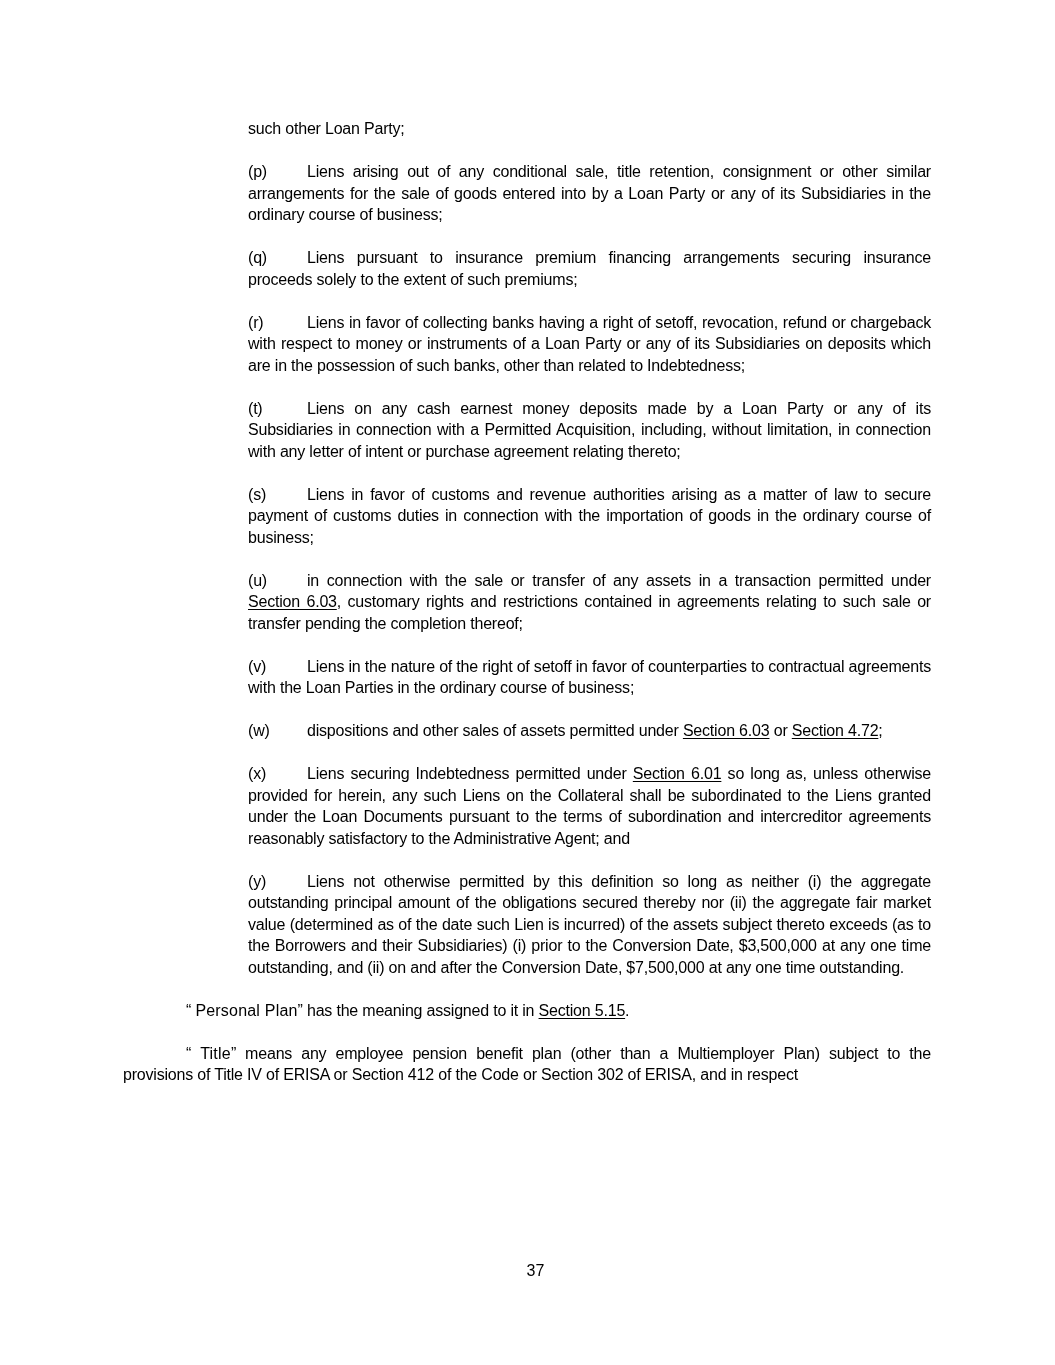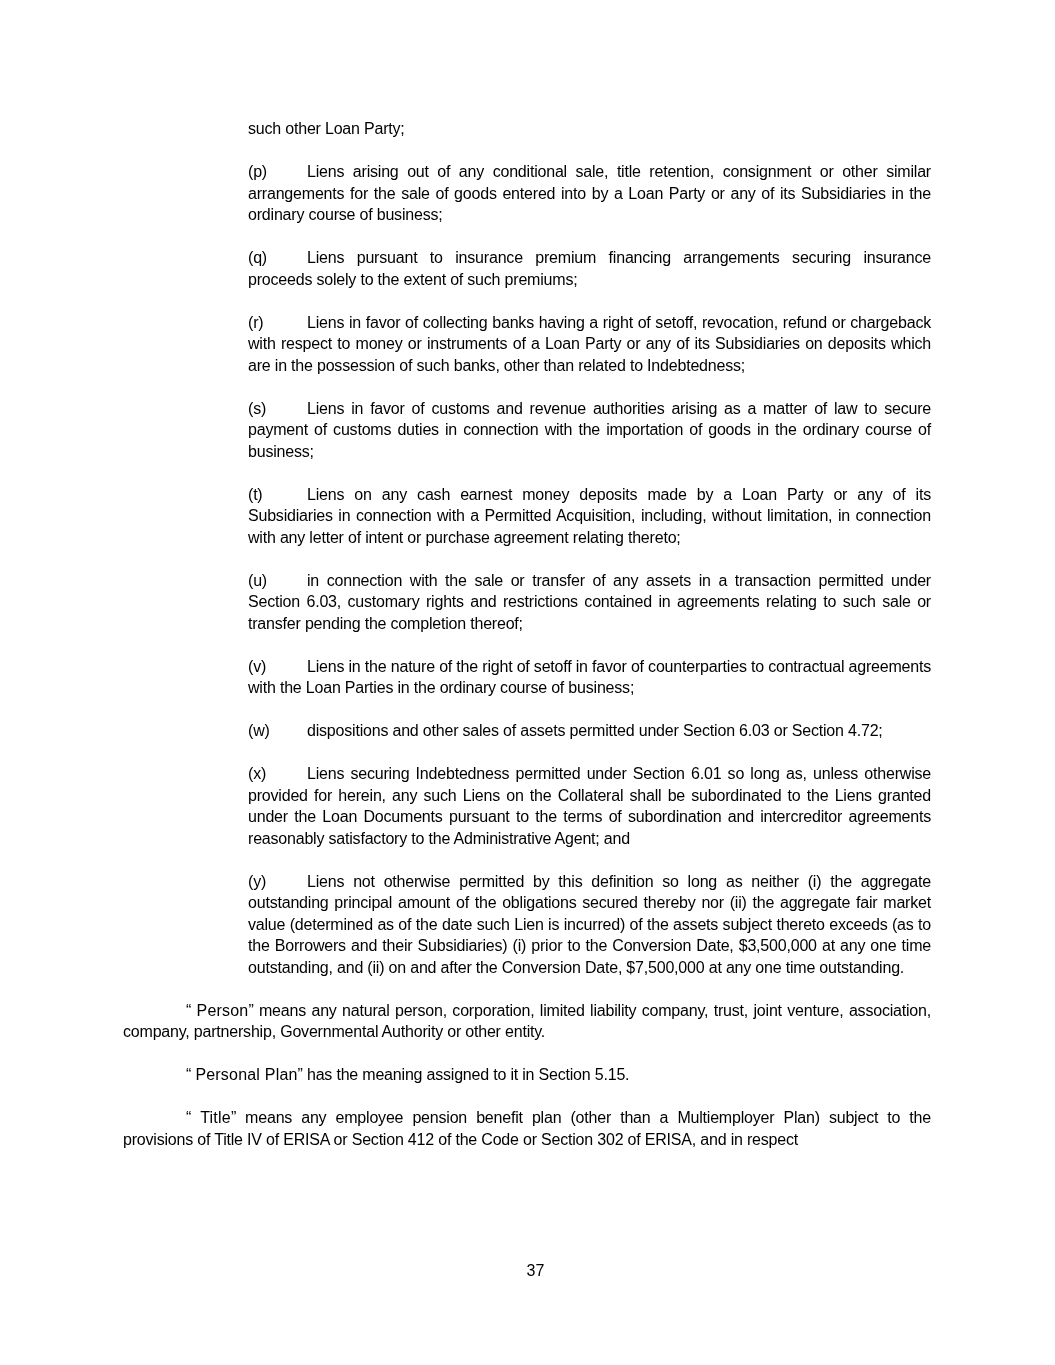--- a/index.html
+++ b/index.html
@@ -36,20 +36,21 @@
   }
   p.body-para {
     text-indent: 63px;
   }
   .clause-label {
     display: inline-block;
     width: 59px;
     text-indent: 0;
   }
   .u {
+    text-decoration: underline;
     text-underline-offset: 2px;
   }
   .term {
     letter-spacing: 0.2px;
   }
   .footer {
     position: absolute;
     left: 0;
     top: 1260px;
     width: 100%;
@@ -61,25 +62,24 @@
 </style>
 </head>
 <body>
 
 <div class="page">
   <div class="content" id="doc-body">
       <p class="indent"><span>such other Loan Party;</span></p>
       <p class="indent"><span class="clause-label">(p)</span><span>Liens arising out of any conditional sale, title retention, consignment or other similar arrangements for the sale of goods entered into by a Loan Party or any of its Subsidiaries in the ordinary course of business;</span></p>
       <p class="indent"><span class="clause-label">(q)</span><span>Liens pursuant to insurance premium financing arrangements securing insurance proceeds solely to the extent of such premiums;</span></p>
       <p class="indent"><span class="clause-label">(r)</span><span>Liens in favor of collecting banks having a right of setoff, revocation, refund or chargeback with respect to money or instruments of a Loan Party or any of its Subsidiaries on deposits which are in the possession of such banks, other than related to Indebtedness;</span></p>
+      <p class="indent"><span class="clause-label">(t)</span><span>Liens on any cash earnest money deposits made by a Loan Party or any of its Subsidiaries in connection with a Permitted Acquisition, including, without limitation, in connection with any letter of intent or purchase agreement relating thereto;</span></p>
       <p class="indent"><span class="clause-label">(s)</span><span>Liens in favor of customs and revenue authorities arising as a matter of law to secure payment of customs duties in connection with the importation of goods in the ordinary course of business;</span></p>
-      <p class="indent"><span class="clause-label">(t)</span><span>Liens on any cash earnest money deposits made by a Loan Party or any of its Subsidiaries in connection with a Permitted Acquisition, including, without limitation, in connection with any letter of intent or purchase agreement relating thereto;</span></p>
       <p class="indent"><span class="clause-label">(u)</span><span>in connection with the sale or transfer of any assets in a transaction permitted under </span><span class="u">Section 6.03</span><span>, customary rights and restrictions contained in agreements relating to such sale or transfer pending the completion thereof;</span></p>
       <p class="indent"><span class="clause-label">(v)</span><span>Liens in the nature of the right of setoff in favor of counterparties to contractual agreements with the Loan Parties in the ordinary course of business;</span></p>
       <p class="indent"><span class="clause-label">(w)</span><span>dispositions and other sales of assets permitted under </span><span class="u">Section 6.03</span><span> or </span><span class="u">Section 4.72</span><span>;</span></p>
       <p class="indent"><span class="clause-label">(x)</span><span>Liens securing Indebtedness permitted under </span><span class="u">Section 6.01</span><span> so long as, unless otherwise provided for herein, any such Liens on the Collateral shall be subordinated to the Liens granted under the Loan Documents pursuant to the terms of subordination and intercreditor agreements reasonably satisfactory to the Administrative Agent; and</span></p>
       <p class="indent"><span class="clause-label">(y)</span><span>Liens not otherwise permitted by this definition so long as neither (i) the aggregate outstanding principal amount of the obligations secured thereby nor (ii) the aggregate fair market value (determined as of the date such Lien is incurred) of the assets subject thereto exceeds (as to the Borrowers and their Subsidiaries) (i) prior to the Conversion Date, $3,500,000 at any one time outstanding, and (ii) on and after the Conversion Date, $7,500,000 at any one time outstanding.</span></p>
-      <p class="body-para"><span>“ </span><span class="term">Person</span><span>” means any natural person, corporation, limited liability company, trust, joint venture, association, company, partnership, Governmental Authority or other entity.</span></p>
       <p class="body-para"><span>“ </span><span class="term">Personal Plan</span><span>” has the meaning assigned to it in </span><span class="u">Section 5.15</span><span>.</span></p>
       <p class="body-para"><span>“ </span><span class="term">Title</span><span>” means any employee pension benefit plan (other than a Multiemployer Plan) subject to the provisions of Title IV of ERISA or Section 412 of the Code or Section 302 of ERISA, and in respect</span></p>
     </div>
   <div class="footer">37</div>
 </div>
 
 </body></html>

